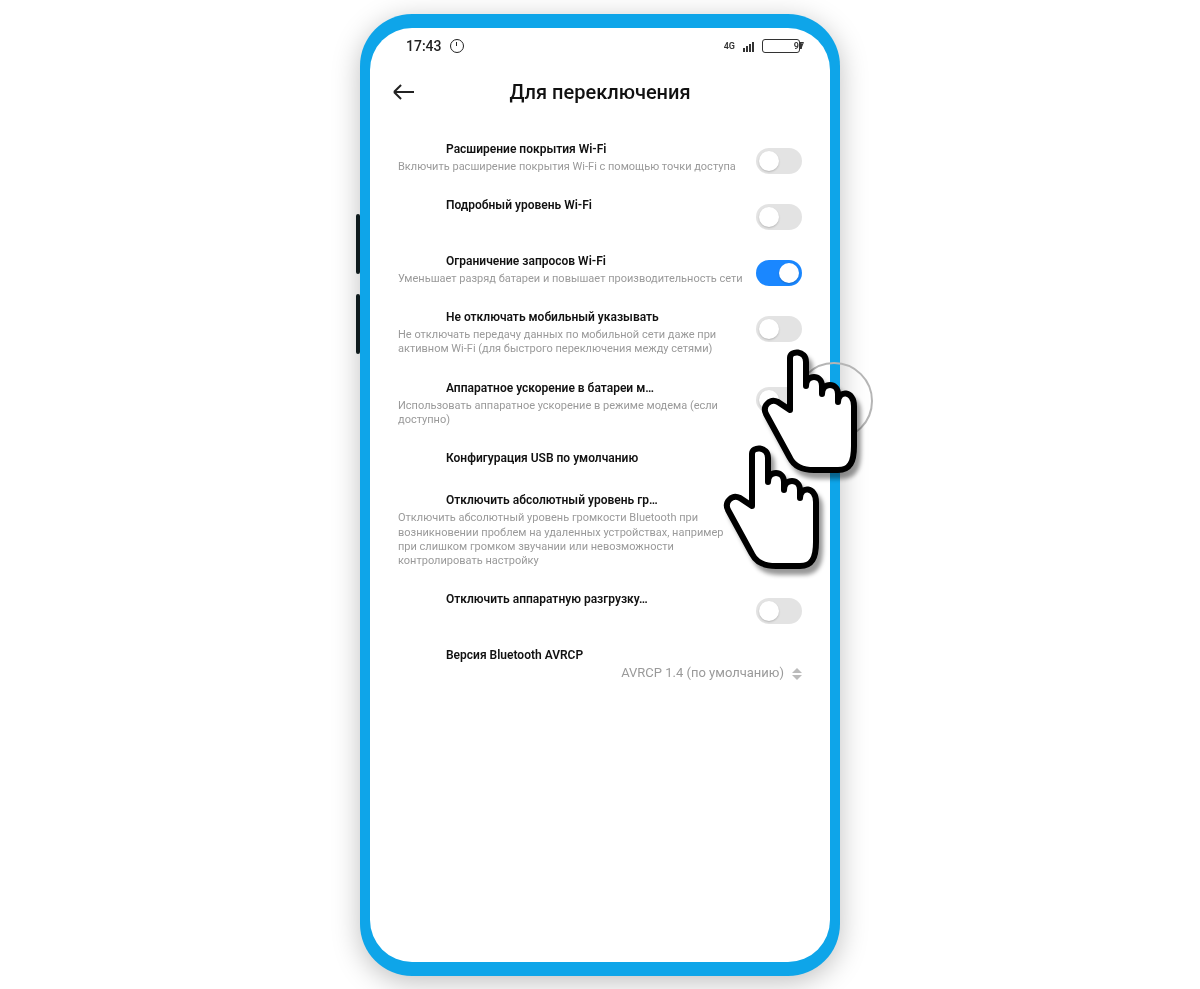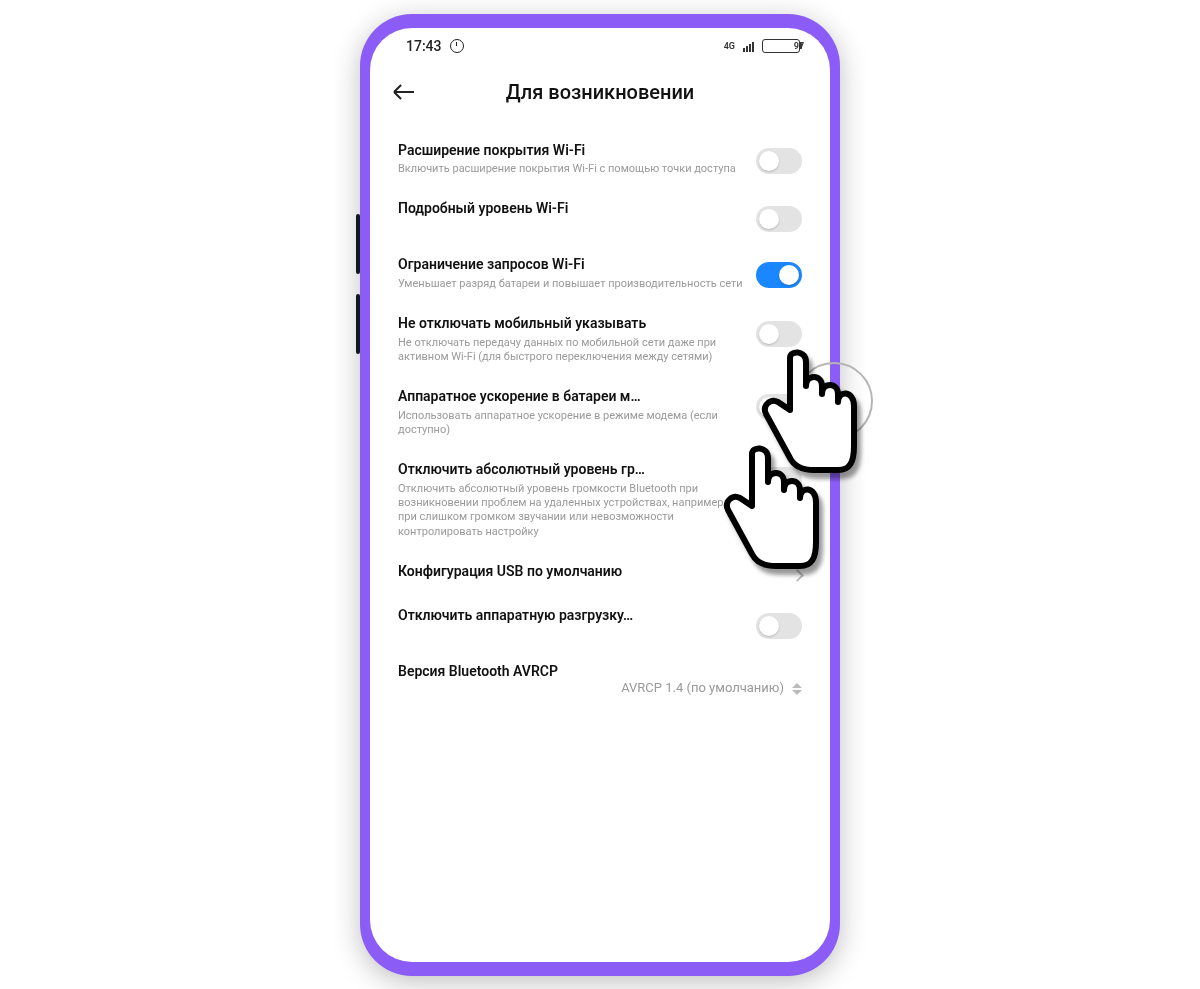--- a/index.html
+++ b/index.html
@@ -9,21 +9,21 @@
     background: #ffffff;
     font-family: -apple-system, BlinkMacSystemFont, "Segoe UI", Roboto, Arial, sans-serif;
     display: flex;
     align-items: center;
     justify-content: center;
     position: relative;
   }
   .phone {
     width: 480px;
     height: 962px;
-    background: #8b5cf6;
+    background: #0ea5e9;
     border-radius: 52px;
     padding: 14px 10px 14px 10px;
     position: relative;
     box-shadow: 0 6px 28px rgba(0,0,0,0.25);
   }
   .phone::before, .phone::after {
     content: "";
     position: absolute;
     width: 4px;
     background: #0e1a1c;
@@ -113,22 +113,23 @@
   }
   .item {
     display: flex;
     align-items: flex-start;
     justify-content: space-between;
     padding: 12px 28px 12px 28px;
     gap: 12px;
   }
   .item-text { flex: 1; min-width: 0; }
   .item-title {
-    font-size: 14px; font-weight: 600; color: #111; line-height: 1.25;
+    font-size: 12px; font-weight: 600; color: #111; line-height: 1.25;
     margin-bottom: 3px;
+    margin-left: 48px;
   }
   .item-desc {
     font-size: 11px; color: #9a9a9a; line-height: 1.3;
   }
   .toggle {
     width: 46px; height: 26px; border-radius: 13px; background: #e3e3e3;
     position: relative; flex-shrink: 0; margin-top: 6px;
     cursor: pointer;
   }
   .toggle::after {
@@ -187,21 +188,21 @@
         <span class="battery">
             <span>97</span>
           </span>
       </div>
     </div>
 
     <div class="header">
       <div class="back-btn">
         <div class="back-arrow"></div>
       </div>
-      <div class="page-title">Для возникновении</div>
+      <div class="page-title">Для переключения</div>
     </div>
 
     <div class="content" id="content">
         <div class="item">
           <div class="item-text">
             <div class="item-title">Расширение покрытия Wi-Fi</div>
             <div class="item-desc">Включить расширение покрытия Wi-Fi с помощью точки доступа</div>
           </div>
           <div class="toggle"></div>
         </div>
@@ -227,30 +228,30 @@
         </div>
         <div class="item">
           <div class="item-text">
             <div class="item-title">Аппаратное ускорение в батареи м…</div>
             <div class="item-desc">Использовать аппаратное ускорение в режиме модема (если доступно)</div>
           </div>
           <div class="toggle"></div>
         </div>
         <div class="item">
           <div class="item-text">
+            <div class="item-title">Конфигурация USB по умолчанию</div>
+          </div>
+          <div class="chevron"></div>
+        </div>
+        <div class="item">
+          <div class="item-text">
             <div class="item-title">Отключить абсолютный уровень гр…</div>
             <div class="item-desc">Отключить абсолютный уровень громкости Bluetooth при возникновении проблем на удаленных устройствах, например при слишком громком звучании или невозможности контролировать настройку</div>
           </div>
           <div class="toggle"></div>
-        </div>
-        <div class="item">
-          <div class="item-text">
-            <div class="item-title">Конфигурация USB по умолчанию</div>
-          </div>
-          <div class="chevron"></div>
         </div>
         <div class="item">
           <div class="item-text">
             <div class="item-title">Отключить аппаратную разгрузку…</div>
           </div>
           <div class="toggle"></div>
         </div>
         <div class="item">
           <div class="item-text">
             <div class="item-title">Версия Bluetooth AVRCP</div>

